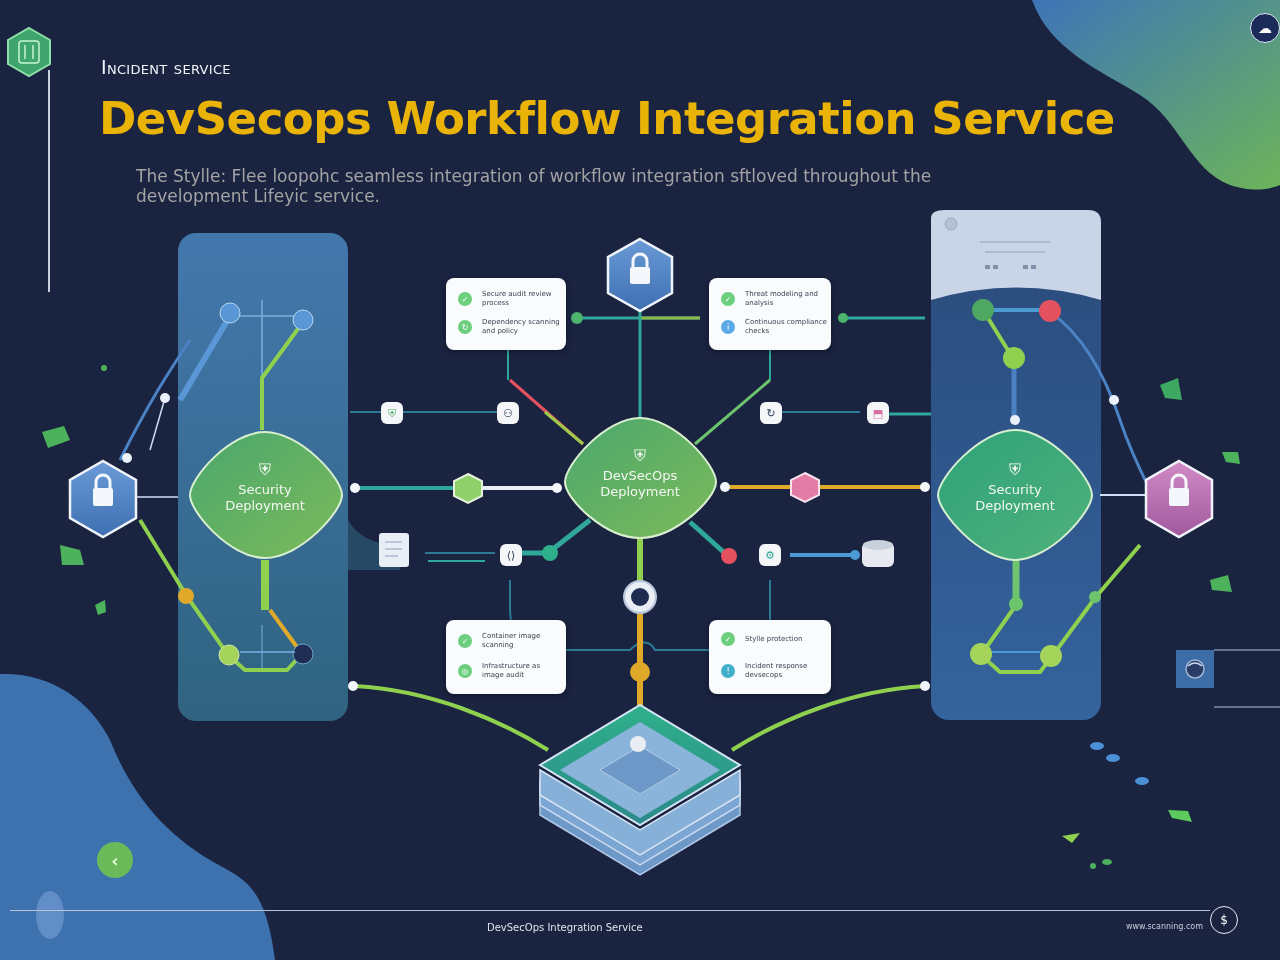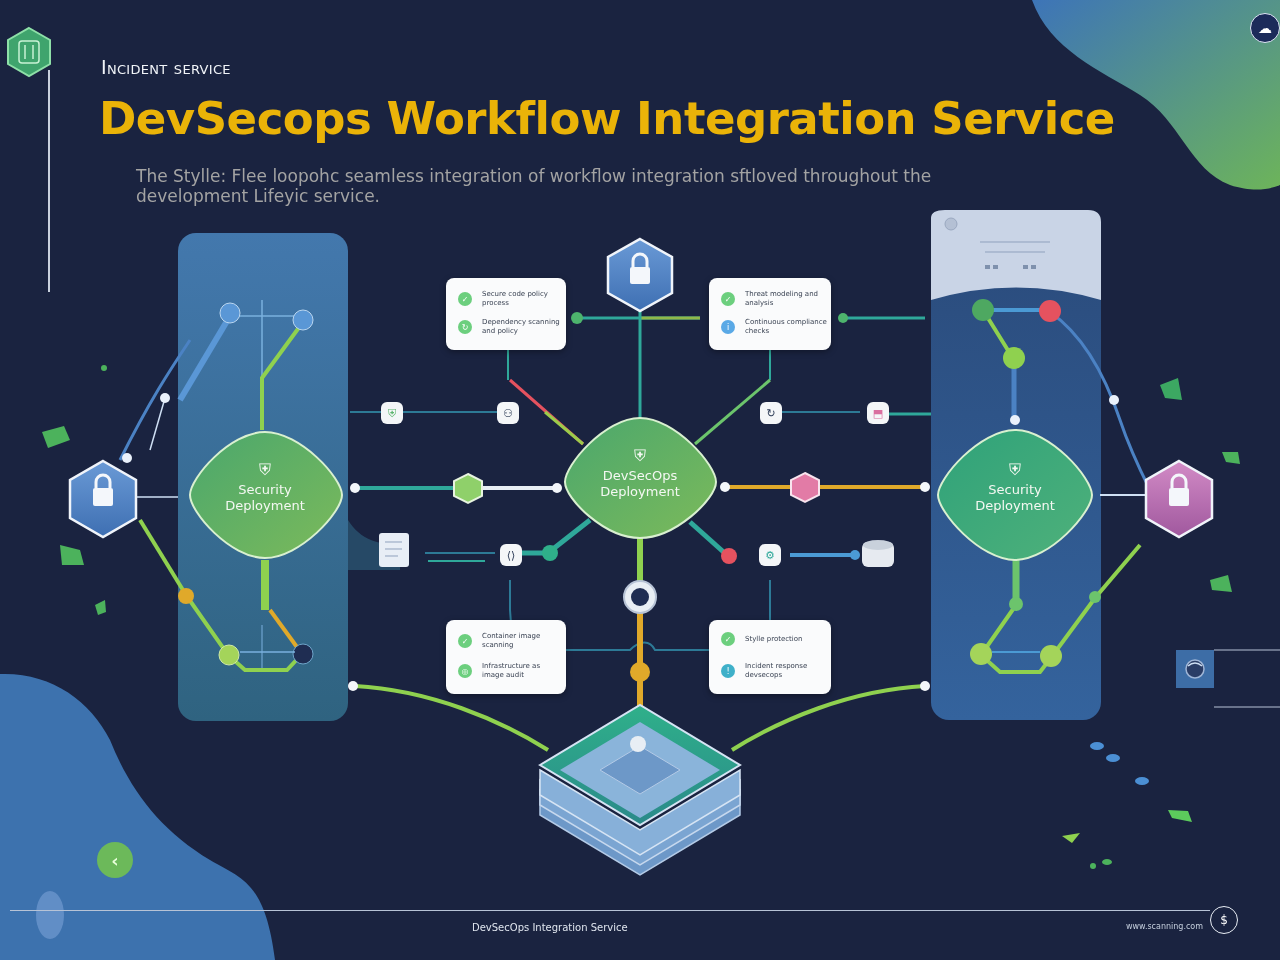--- a/index.html
+++ b/index.html
@@ -11,21 +11,21 @@
   .desc{left:100px;top:166px;width:840px;font-size:17px;line-height:20px;color:#a3a3a3;margin-left:36px;}
   .logo{left:6px;top:26px;width:46px;height:52px;}
   .logo-line{left:48px;top:70px;width:2px;height:222px;background:#c9d1de;}
   .top-badge{left:1250px;top:13px;width:28px;height:28px;border-radius:50%;background:#1c2b5a;border:1px solid #dfe6f5;display:flex;align-items:center;justify-content:center;font-size:14px;}
   .card{background:#fafbfc;border-radius:8px;box-shadow:0 2px 6px rgba(0,0,0,.35);}
   .card .row{display:flex;align-items:center;gap:10px;position:absolute;left:12px;}
   .card .dot{width:14px;height:14px;border-radius:50%;display:flex;align-items:center;justify-content:center;font-size:8px;color:#fff;}
   .card .txt{font-size:7px;line-height:9px;color:#3a4353;width:82px;}
   .hex-label{font-size:13px;line-height:16px;color:#f4f8f2;text-align:center;font-weight:500;}
   .footer-line{left:10px;top:910px;width:1200px;height:1px;background:#b7c3d6;}
-  .footer-center{left:472px;top:922px;font-size:10px;color:#dfe5ee;}
+  .footer-center{left:487px;top:922px;font-size:10px;color:#dfe5ee;}
   .footer-right{left:1126px;top:922px;font-size:8px;color:#c5cfdd;}
   .footer-icon{left:1210px;top:906px;width:26px;height:26px;border-radius:50%;border:1.5px solid #e8edf4;display:flex;align-items:center;justify-content:center;font-size:12px;color:#fff;}
   .back-btn{left:97px;top:842px;width:36px;height:36px;border-radius:50%;background:#6cb95a;display:flex;align-items:center;justify-content:center;color:#eaffdb;font-size:18px;font-weight:bold;}
   .right-widget{left:1176px;top:650px;width:38px;height:38px;background:#3d6da6;display:flex;align-items:center;justify-content:center;}
   .small-node{width:22px;height:22px;border-radius:6px;background:#f4f6f8;display:flex;align-items:center;justify-content:center;font-size:11px;}
 </style>
 </head>
 <body>
 
 <svg class="bg" width="1280" height="960" viewBox="0 0 1280 960">
@@ -259,21 +259,21 @@
 </div>
 <div class="abs hex-label" style="left:955px;top:462px;width:120px;">
   <div style="font-size:16px;margin-bottom:4px;">⛨</div>
   <div>Security</div>
   <div>Deployment</div>
 </div>
 
 <div class="abs card" style="left:446px;top:278px;width:120px;height:72px;">
   <div class="row" style="top:12px;">
       <span class="dot" style="background:#6ccf7e">✓</span>
-      <span class="txt">Secure code policy process</span>
+      <span class="txt">Secure audit review process</span>
     </div>
   <div class="row" style="top:40px;">
       <span class="dot" style="background:#6ccf7e">↻</span>
       <span class="txt">Dependency scanning and policy</span>
     </div>
 </div>
 <div class="abs card" style="left:709px;top:278px;width:122px;height:72px;">
   <div class="row" style="top:12px;">
       <span class="dot" style="background:#6ccf7e">✓</span>
       <span class="txt">Threat modeling and analysis</span>

